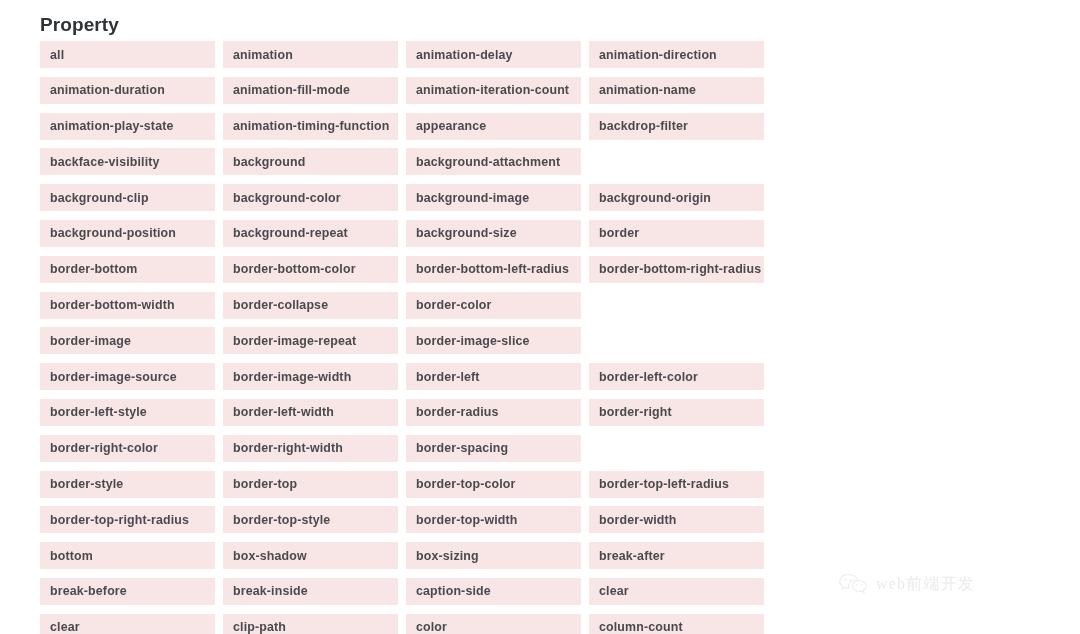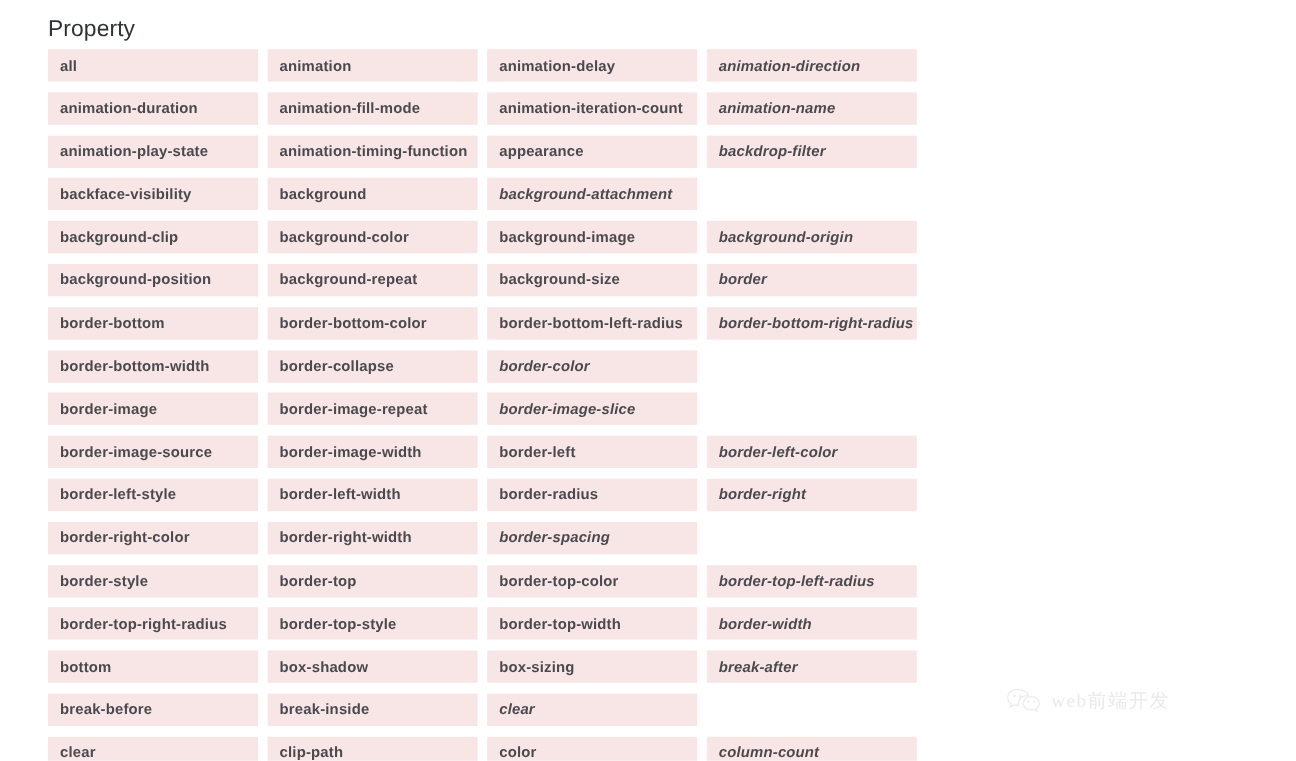--- a/index.html
+++ b/index.html
@@ -24,21 +24,21 @@
     inset: 0;
     background: #ffffff;
   }
 
   
   #table-title {
     position: absolute;
     left: 40px;
     top: 12px;
     font-size: 19px;
-    font-weight: normal;
+    font-weight: bold;
     color: #2f3236;
     letter-spacing: 0.1px;
     line-height: 26px;
     white-space: nowrap;
   }
 
   
   #property-grid {
     position: absolute;
     left: 40px;
@@ -54,21 +54,21 @@
   .prop-cell {
     width: 175px;
     height: 27px;
     margin-right: 8px;
     background: #f8e5e6;
     display: flex;
     align-items: center;
     padding: 0 0 0 10px;
     overflow: hidden;
   }
-  .prop-cell:last-child { margin-right: 0; font-style: italic; }
+  .prop-cell:last-child { margin-right: 0; }
   .prop-cell .prop-label {
     font-size: 12.4px;
     font-weight: bold;
     color: #4a4a4e;
     letter-spacing: 0.15px;
     white-space: nowrap;
     line-height: 14px;
   }
 
   
@@ -301,20 +301,23 @@
         <div class="prop-cell">
           <span class="prop-label">break-after</span>
         </div>
       </div>
       <div class="prop-row">
         <div class="prop-cell">
           <span class="prop-label">break-before</span>
         </div>
         <div class="prop-cell">
           <span class="prop-label">break-inside</span>
+        </div>
+        <div class="prop-cell">
+          <span class="prop-label">caption-side</span>
         </div>
         <div class="prop-cell">
           <span class="prop-label">clear</span>
         </div>
       </div>
       <div class="prop-row">
         <div class="prop-cell">
           <span class="prop-label">clear</span>
         </div>
         <div class="prop-cell">

